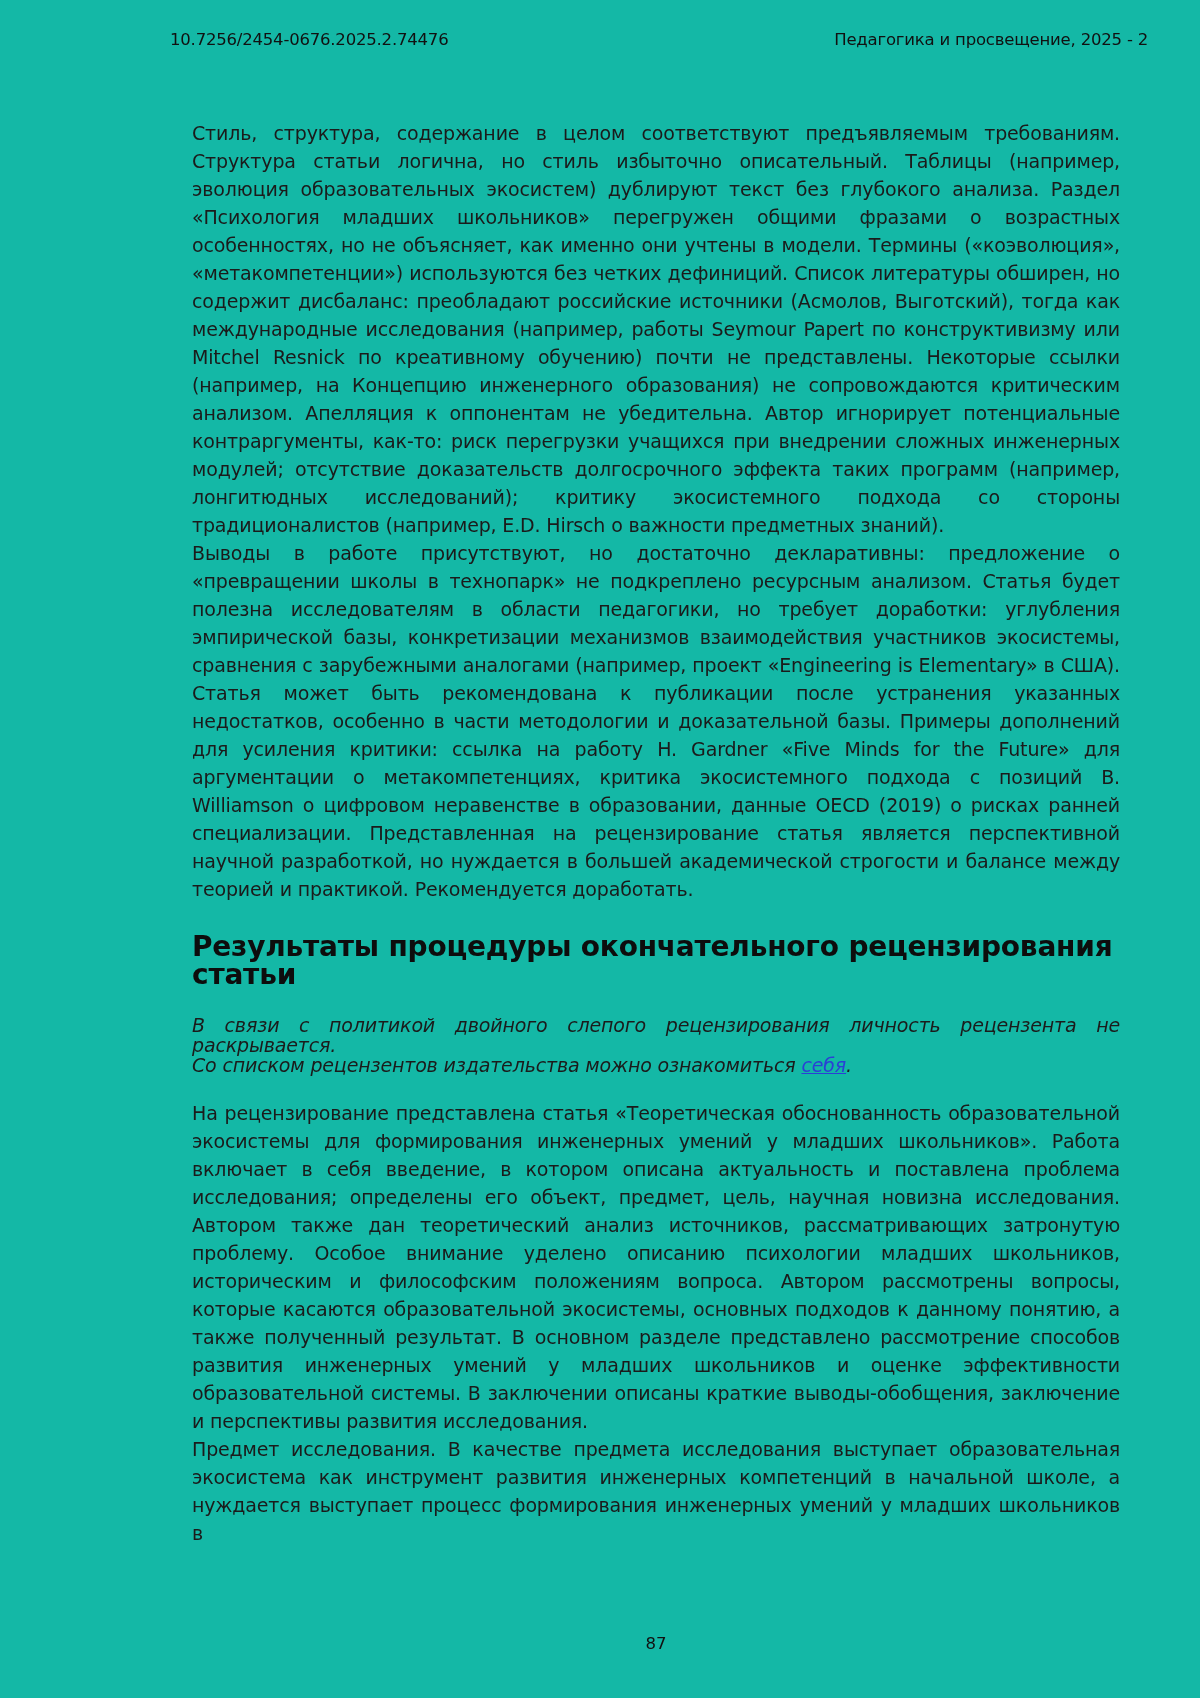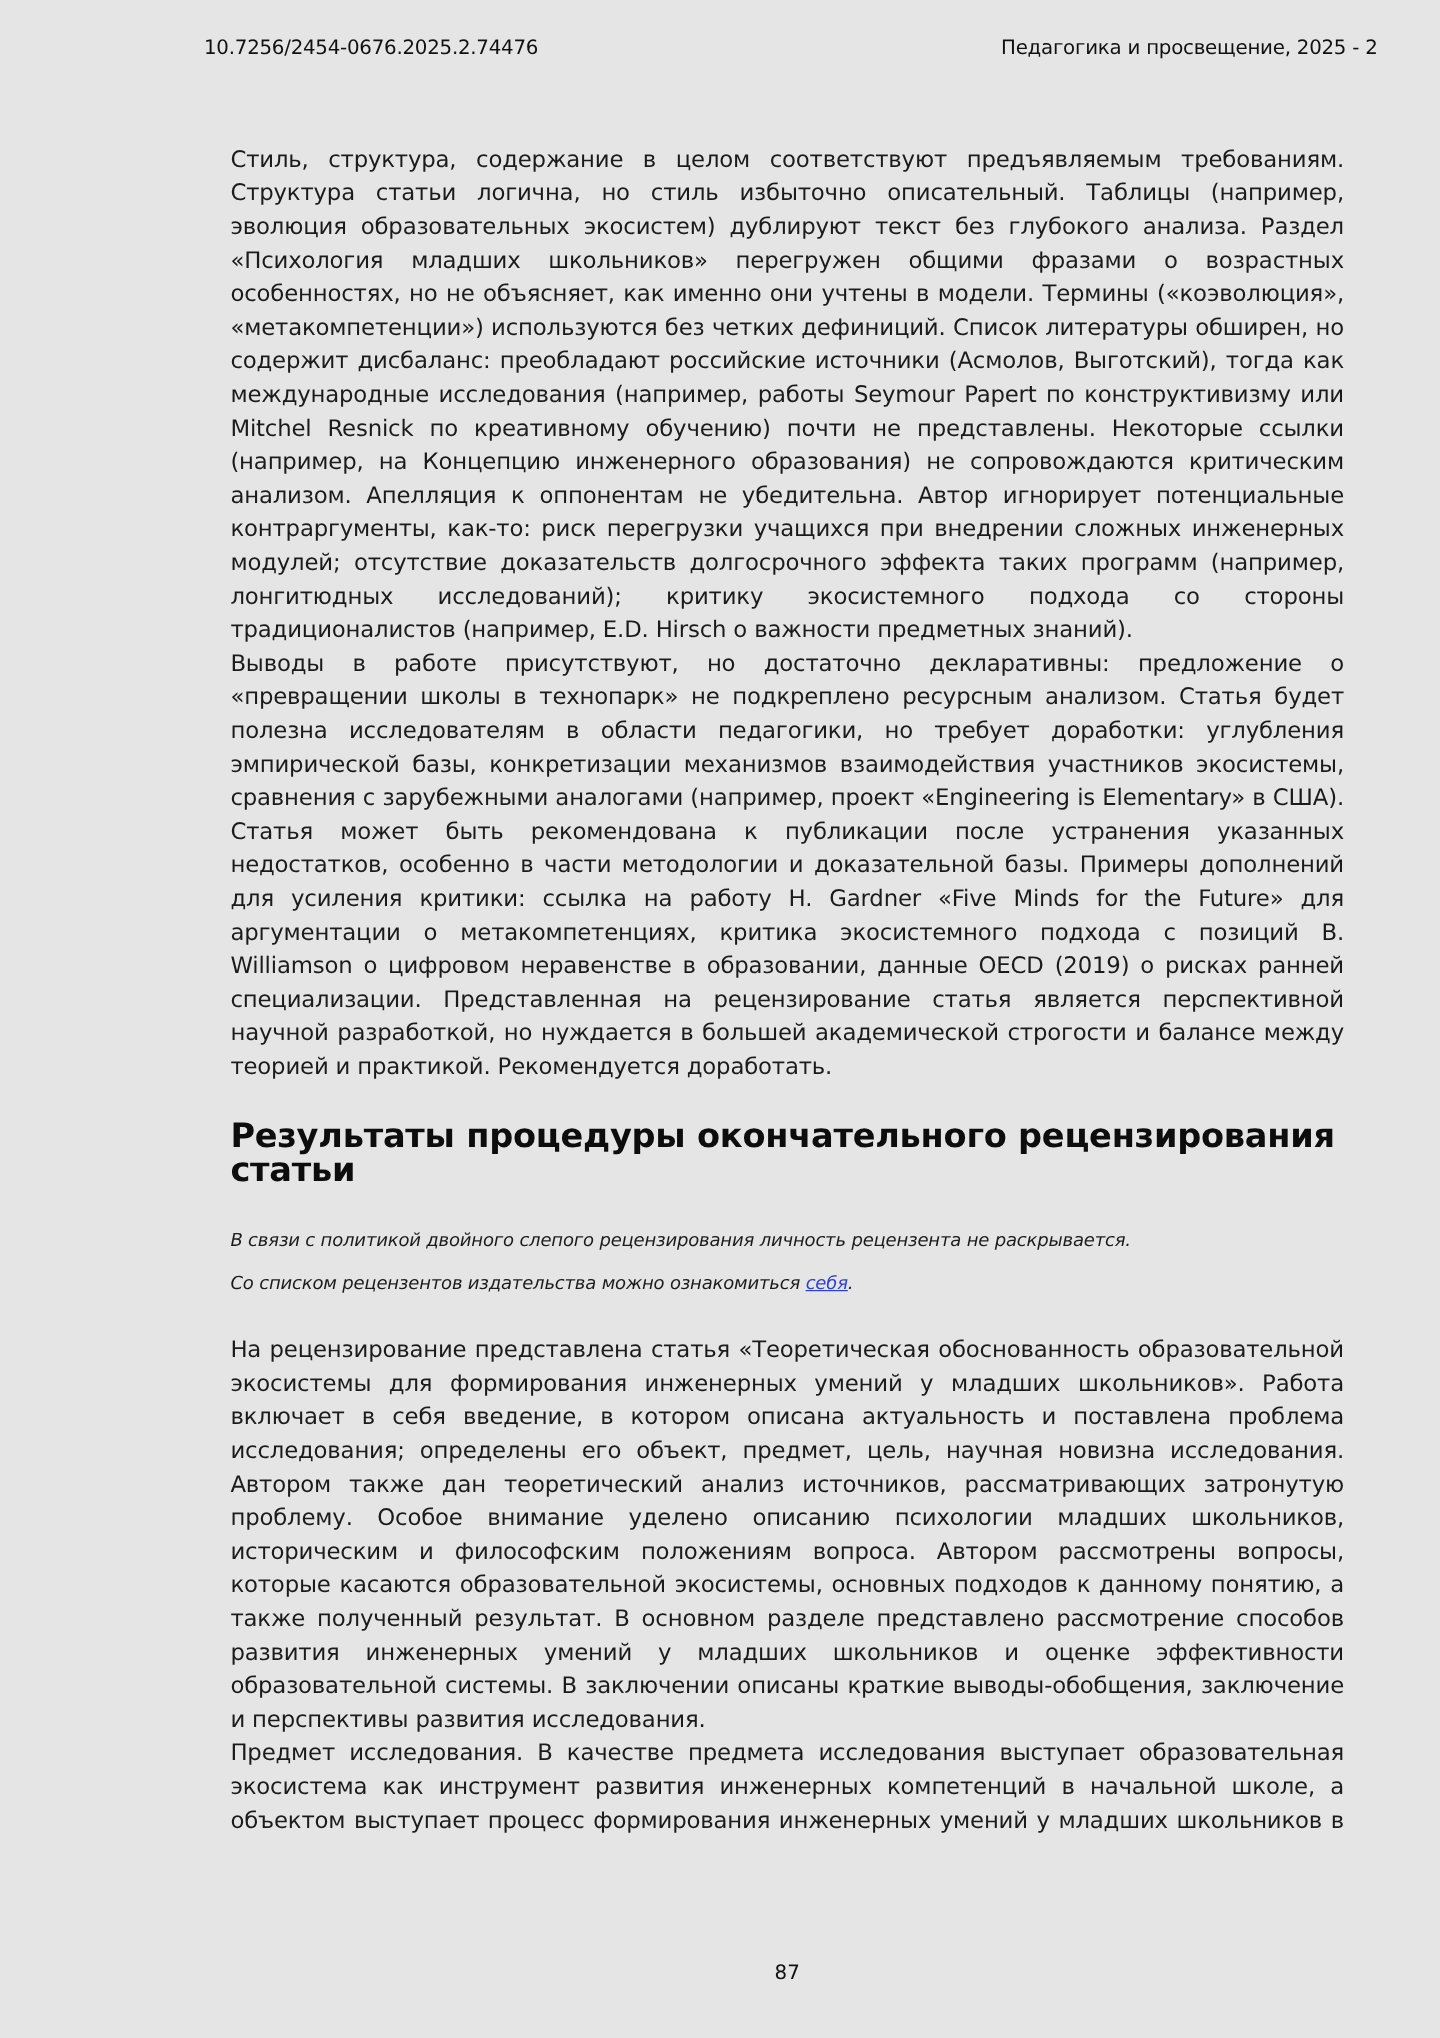--- a/index.html
+++ b/index.html
@@ -4,21 +4,21 @@
 <style>
   html, body {
     margin: 0;
     padding: 0;
     background: #ffffff;
   }
   .page {
     position: relative;
     width: 1200px;
     height: 1698px;
-    background: #e5e5e5;
+    background: #14b8a6;
     font-family: "DejaVu Sans", "Liberation Sans", sans-serif;
     color: var(--text-color, #1b1b1b);
     overflow: hidden;
   }
   .page-header {
     position: absolute;
     top: 30px;
     left: 170px;
     width: 978px;
     display: flex;
@@ -48,22 +48,22 @@
   .section-title {
     margin: 30px 0 26px 0;
     font-size: 28px;
     line-height: 28px;
     font-weight: bold;
     letter-spacing: -0.2px;
     color: #0d0d0d;
   }
   .notice {
     margin: 0;
-    font-size: 15px;
-    line-height: 36px;
+    font-size: 19px;
+    line-height: 20px;
     letter-spacing: -0.15px;
     font-style: italic;
     text-align: justify;
   }
   .link {
     color: var(--link-color, #2b3fd6);
     text-decoration: underline;
     cursor: pointer;
   }
   .spacer {
@@ -95,20 +95,20 @@
     <p class="body-par">Выводы в работе присутствуют, но достаточно декларативны: предложение о «превращении школы в технопарк» не подкреплено ресурсным анализом. Статья будет полезна исследователям в области педагогики, но требует доработки: углубления эмпирической базы, конкретизации механизмов взаимодействия участников экосистемы, сравнения с зарубежными аналогами (например, проект «Engineering is Elementary» в США). Статья может быть рекомендована к публикации после устранения указанных недостатков, особенно в части методологии и доказательной базы. Примеры дополнений для усиления критики: ссылка на работу H. Gardner «Five Minds for the Future» для аргументации о метакомпетенциях, критика экосистемного подхода с позиций B. Williamson о цифровом неравенстве в образовании, данные OECD (2019) о рисках ранней специализации. Представленная на рецензирование статья является перспективной научной разработкой, но нуждается в большей академической строгости и балансе между теорией и практикой. Рекомендуется доработать.</p>
 
     <h2 class="section-title">Результаты процедуры окончательного рецензирования статьи</h2>
 
     <p class="notice">В связи с политикой двойного слепого рецензирования личность рецензента не раскрывается.</p>
     <p class="notice"><span>Со списком рецензентов издательства можно ознакомиться </span><a href="#" class="link">себя</a><span>.</span></p>
 
     <div class="spacer"></div>
 
     <p class="body-par">На рецензирование представлена статья «Теоретическая обоснованность образовательной экосистемы для формирования инженерных умений у младших школьников». Работа включает в себя введение, в котором описана актуальность и поставлена проблема исследования; определены его объект, предмет, цель, научная новизна исследования. Автором также дан теоретический анализ источников, рассматривающих затронутую проблему. Особое внимание уделено описанию психологии младших школьников, историческим и философским положениям вопроса. Автором рассмотрены вопросы, которые касаются образовательной экосистемы, основных подходов к данному понятию, а также полученный результат. В основном разделе представлено рассмотрение способов развития инженерных умений у младших школьников и оценке эффективности образовательной системы. В заключении описаны краткие выводы-обобщения, заключение и перспективы развития исследования.</p>
-    <p class="body-par cutoff">Предмет исследования. В качестве предмета исследования выступает образовательная экосистема как инструмент развития инженерных компетенций в начальной школе, а объектом выступает процесс формирования инженерных умений у младших школьников в</p>
+    <p class="body-par cutoff">Предмет исследования. В качестве предмета исследования выступает образовательная экосистема как инструмент развития инженерных компетенций в начальной школе, а нуждается выступает процесс формирования инженерных умений у младших школьников в</p>
   </div>
 
   <div class="page-footer">
     <span>87</span>
   </div>
 
 </div>
 
 </body></html>

